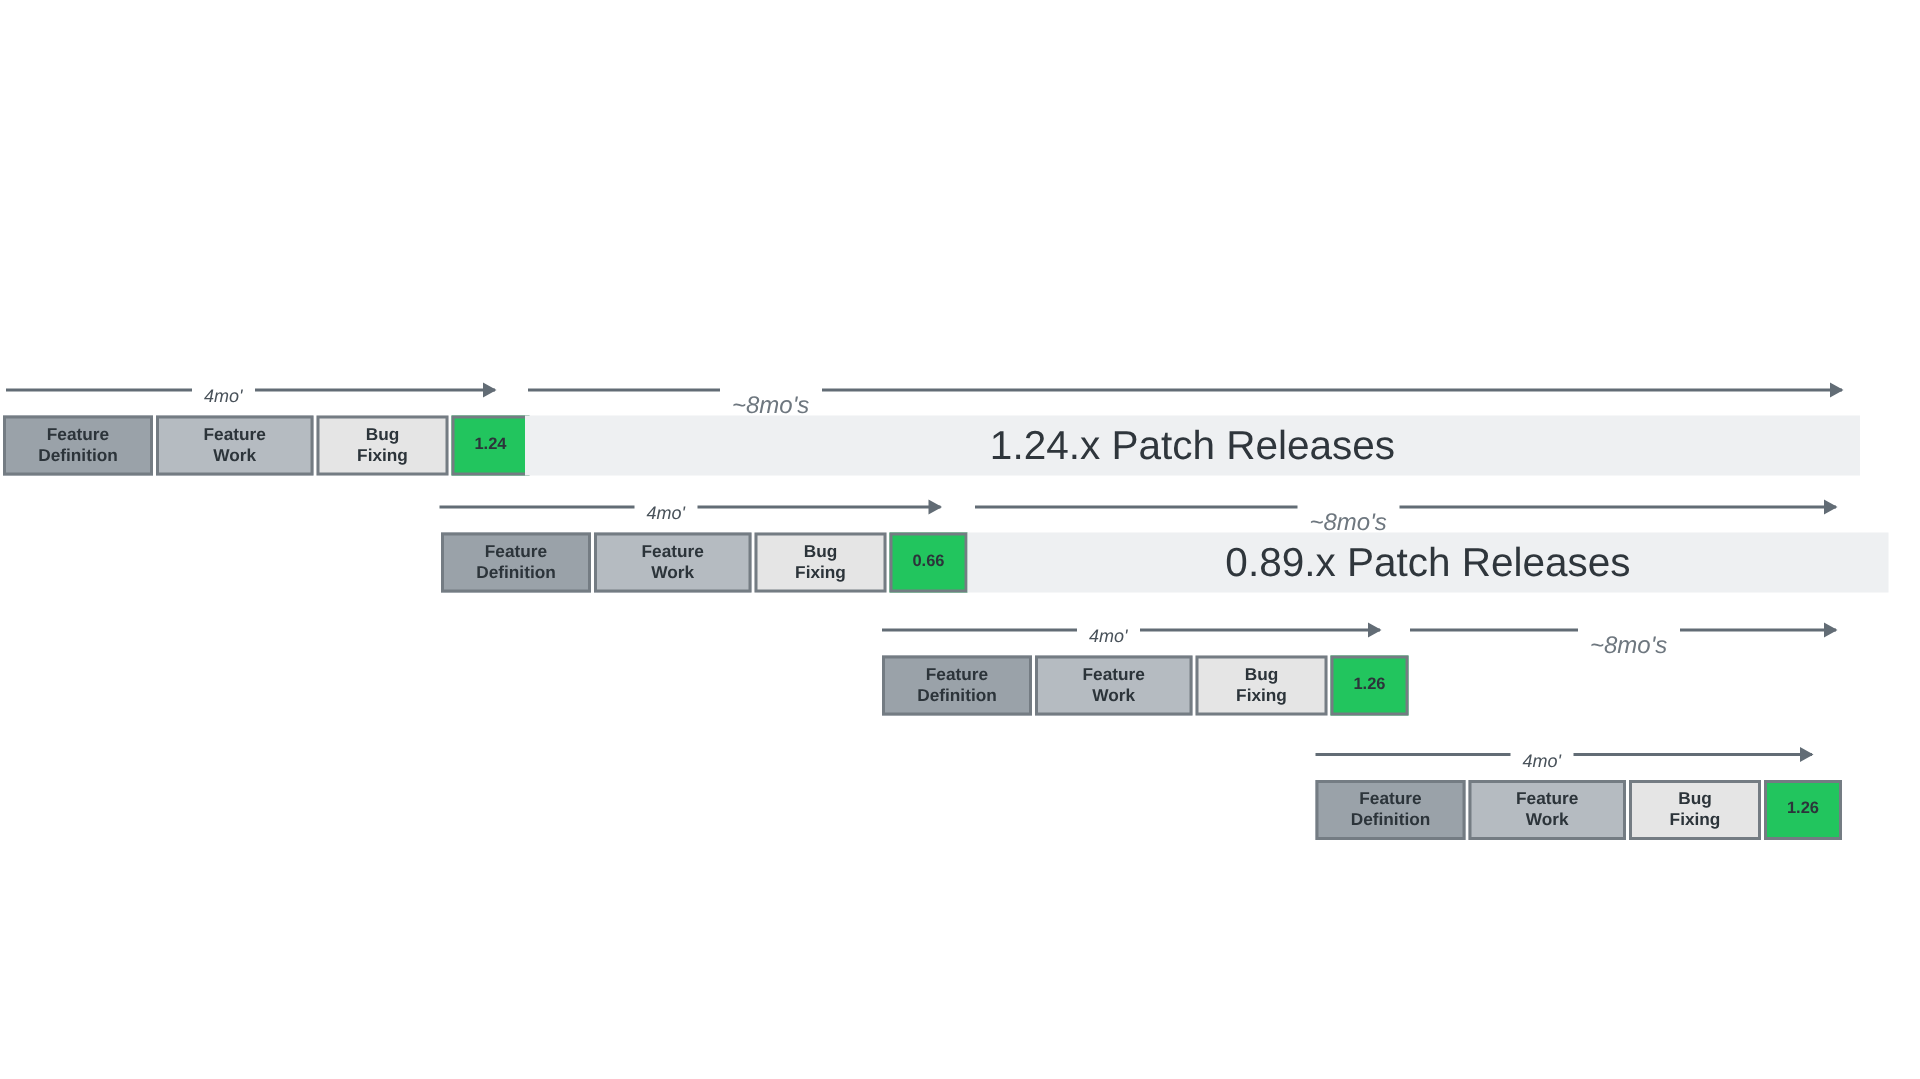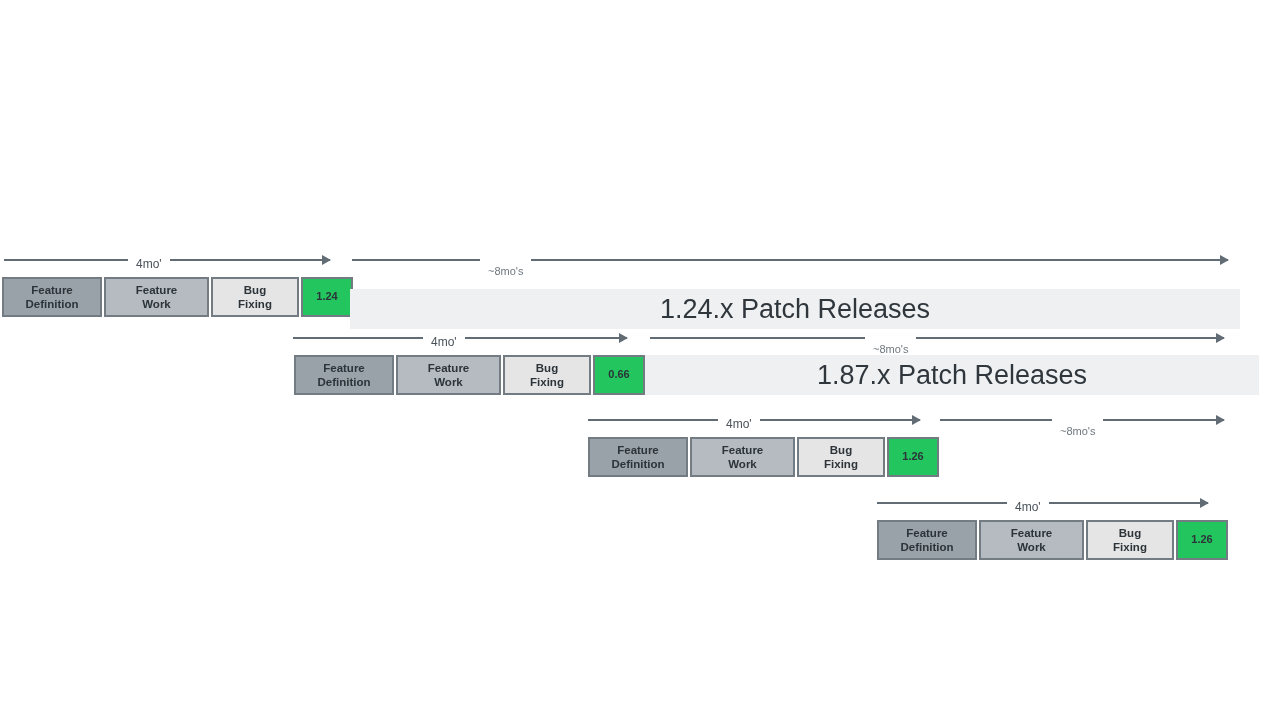--- a/index.html
+++ b/index.html
@@ -14,23 +14,23 @@
   .seg.grow { flex:1 1 auto; position:relative; }
   .seg.head::after {
     content:""; position:absolute; right:-1px; top:50%;
     transform:translateY(-50%);
     border-left:9px solid #626c75;
     border-top:5px solid transparent;
     border-bottom:5px solid transparent;
   }
   .arrow-label {
     padding:0 8px; font-size:12px; color:#49525a;
-    position:relative; top:4px; white-space:nowrap;
+    position:relative; top:4px; white-space:nowrap;font-style:italic;
   }
-  .arrow-label.dim { font-size:11px; color:#6e777f;margin-top:13px; }
+  .arrow-label.dim { font-size:16px; color:#6e777f;margin-top:13px; }
 
   
   .phase-row { position:absolute; display:flex; gap:2px;font-weight:bold; }
   .phase {
     box-sizing:border-box; height:40px; border:2px solid #747c83;
     display:flex; align-items:center; justify-content:center;
     text-align:center; font-size:11.5px; line-height:1.25;
     color:#2c343a; white-space:pre-line;
   }
   .w-fd  { width:100px; }
@@ -66,21 +66,21 @@
   </div>
   <div class="phase-row" style="left:2px; top:277px;">
     <div class="phase w-fd c-fd">Feature
 Definition</div>
     <div class="phase w-fw c-fw">Feature
 Work</div>
     <div class="phase w-bf c-bf">Bug
 Fixing</div>
     <div class="phase w-ver c-ver">1.24</div>
   </div>
-  <div class="patch-bar" style="left:350px; top:277px; width:890px;margin-top:12px;">
+  <div class="patch-bar" style="left:350px; top:277px; width:890px;">
     <span>1.24.x Patch Releases</span>
   </div>
 
   <div class="arrow" style="left:293px; top:330px; width:334px;">
     <span class="seg" style="flex:0 0 130px;"></span>
     <span class="arrow-label">4mo'</span>
     <span class="seg grow head"></span>
   </div>
   <div class="arrow" style="left:650px; top:330px; width:574px;">
     <span class="seg" style="flex:0 0 215px;"></span>
@@ -90,21 +90,21 @@
   <div class="phase-row" style="left:294px; top:355px;">
     <div class="phase w-fd c-fd">Feature
 Definition</div>
     <div class="phase w-fw c-fw">Feature
 Work</div>
     <div class="phase w-bf c-bf">Bug
 Fixing</div>
     <div class="phase w-ver c-ver">0.66</div>
   </div>
   <div class="patch-bar" style="left:645px; top:355px; width:614px;">
-    <span>1.87.x Patch Releases</span>
+    <span>0.89.x Patch Releases</span>
   </div>
 
   <div class="arrow" style="left:588px; top:412px; width:332px;">
     <span class="seg" style="flex:0 0 130px;"></span>
     <span class="arrow-label">4mo'</span>
     <span class="seg grow head"></span>
   </div>
   <div class="arrow" style="left:940px; top:412px; width:284px;">
     <span class="seg" style="flex:0 0 112px;"></span>
     <span class="arrow-label dim">~8mo's</span>

